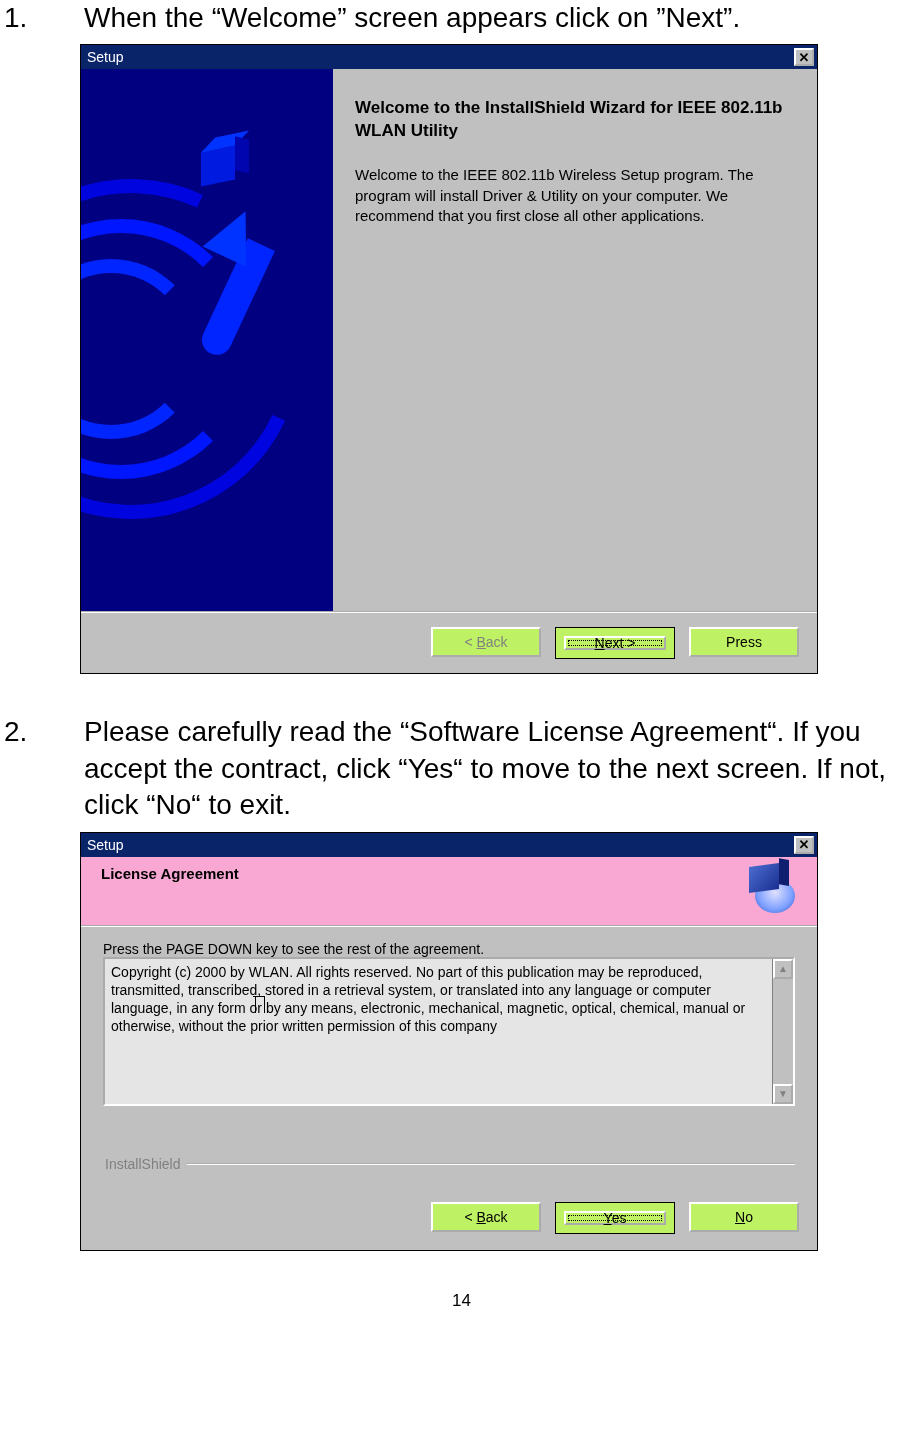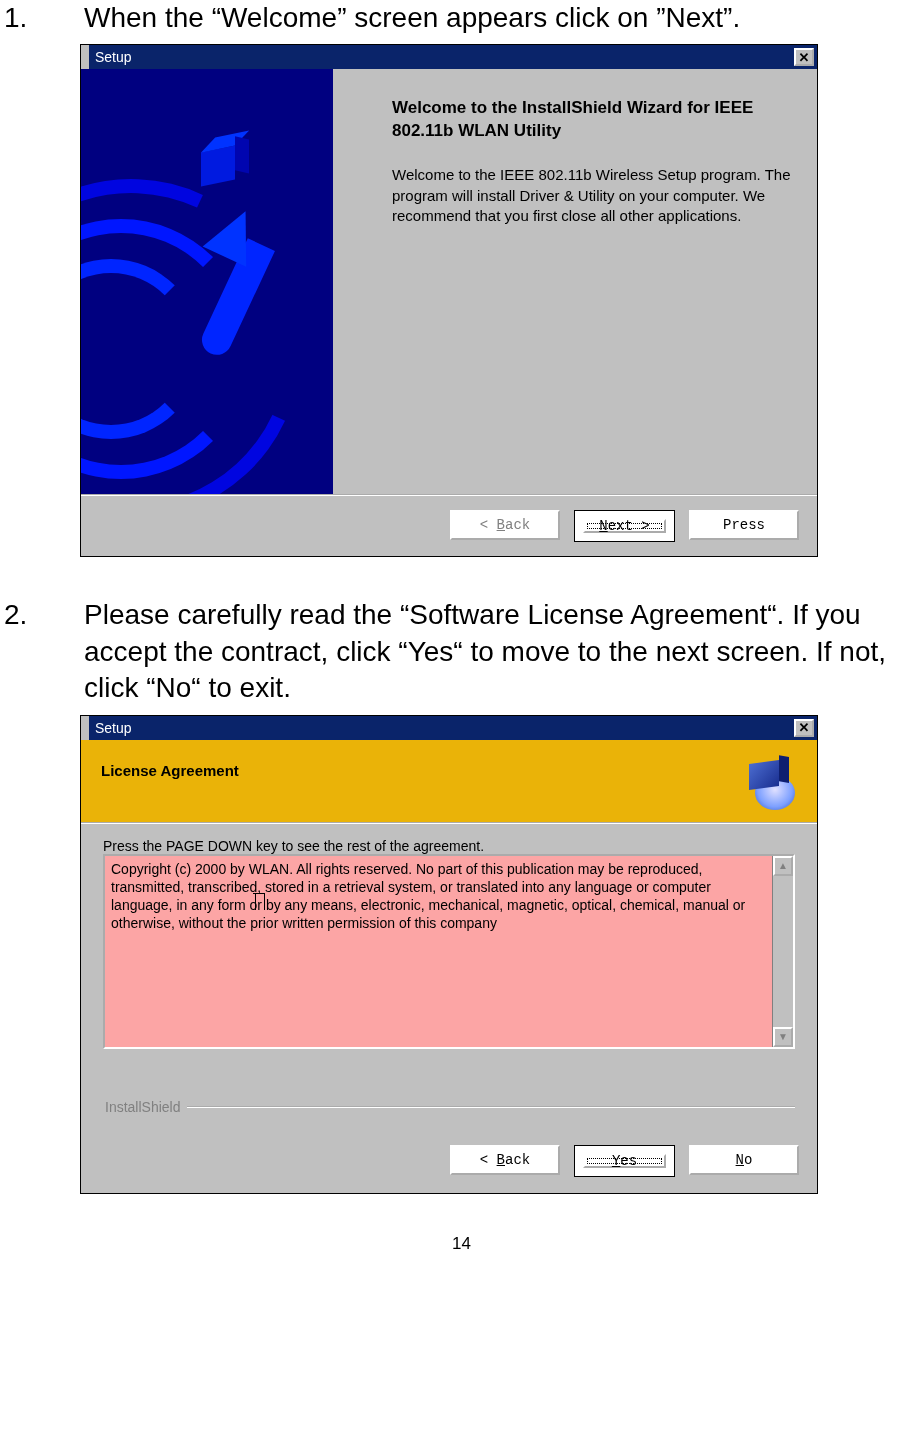--- a/index.html
+++ b/index.html
@@ -43,21 +43,20 @@
     box-sizing: border-box;
   }
   .titlebar {
     height: 24px;
     background: linear-gradient(to right, #0a246a, #0a246a 40%, #7a96df 100%);
     background: #0a246a;
     display: flex;
     align-items: center;
     justify-content: space-between;
     padding: 0 3px 0 6px;
-    margin-left: 8px;
   }
   .titlebar-text {
     color: #fff;
     font-size: 14px;
     font-family: "MS Sans Serif", Tahoma, sans-serif;
   }
   .close-btn {
     width: 20px;
     height: 18px;
     background: #c0c0c0;
@@ -66,22 +65,21 @@
     align-items: center;
     justify-content: center;
     font-size: 13px;
     font-weight: bold;
     color: #000;
     line-height: 1;
     box-sizing: border-box;
   }
   .win1-body {
     display: flex;
-    height: 425px;
-    gap: 37px;
+    height: 542px;
   }
   .win1-left {
     width: 252px;
     background: #000080;
     position: relative;
     overflow: hidden;
   }
   
   .swirl {
     position: absolute;
@@ -169,55 +167,55 @@
     border-top: 2px groove #fff;
     padding: 14px 18px;
     display: flex;
     justify-content: flex-end;
     gap: 14px;
     background: #c0c0c0;
   }
   .btn95 {
     width: 110px;
     height: 30px;
-    font-family: Liberation Mono, monospace;
-    font-size: 14px;
-    background: #ffffff;
+    font-family: Liberation Sans, sans-serif;
+    font-size: 14px;
+    background: #bef264;
     border: 2px outset #fff;
     display: flex;
     align-items: center;
     justify-content: center;
     box-sizing: border-box;
   }
   .btn95.disabled { color: #808080; }
   .btn95 .ul { text-decoration: underline; }
   .btn95.default {
     border: 1px solid #000;
     padding: 8px;
-    width: 101px; height: 32px;
+    width: 120px; height: 32px;
   }
   .btn95.default .inner {
     width: 100%; height: 100%;
     border: 2px outset #fff;
     display: flex; align-items: center; justify-content: center;
     box-sizing: border-box;
     outline: 1px dotted #000;
     outline-offset: -5px;
   }
 
   
   .win2 {
     width: 738px;
     border: 1px solid #000;
     background: #c0c0c0;
     box-sizing: border-box;
   }
   .win2-header {
-    background: #eab308;
-    padding: 22px 14px 10px 20px;
+    background: #f9a8d4;
+    padding: 8px 14px 10px 20px;
     display: flex;
     justify-content: space-between;
     align-items: flex-start;
     font-family: "MS Sans Serif", Tahoma, sans-serif;
     border-bottom: 2px groove #fff;
   }
   .win2-header-left { flex: 1; }
   .win2-header-title {
     font-weight: bold;
     font-size: 15px;
@@ -251,22 +249,22 @@
   }
 
   .win2-body {
     padding: 14px 22px 6px 22px;
     font-family: "MS Sans Serif", Tahoma, sans-serif;
     font-size: 14px;
   }
   .win2-hint { }
   .license-box {
     border: 2px inset #fff;
-    background: #fca5a5;
-    height: 195px;
+    background: #e5e5e5;
+    height: 149px;
     display: flex;
     box-sizing: border-box;
   }
   .license-text {
     flex: 1;
     padding: 4px 6px;
     font-size: 14px;
     line-height: 1.3;
     position: relative;
   }

